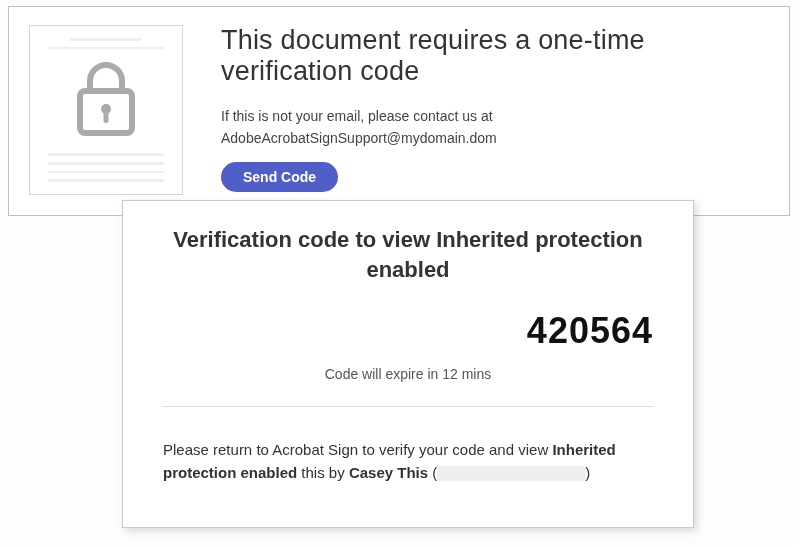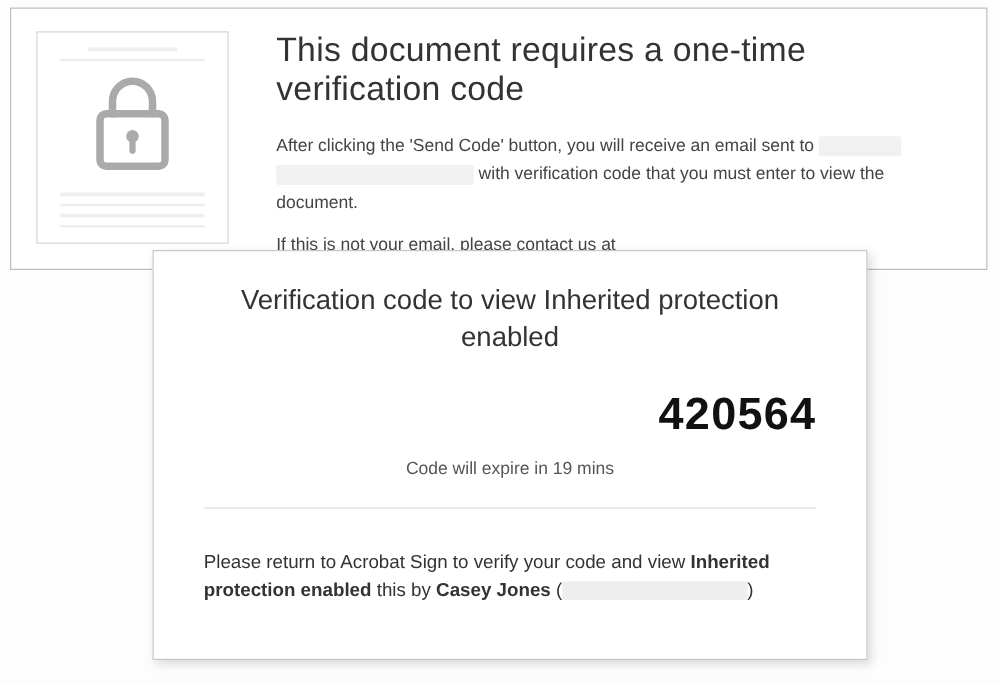--- a/index.html
+++ b/index.html
@@ -84,21 +84,21 @@
       width: 572px;
       height: 328px;
       background: #fff;
       border: 1px solid #c9c9c9;
       box-shadow: 3px 3px 8px rgba(0,0,0,0.15);
       padding: 24px 40px 26px 40px;
       text-align: center;
     }
     .email-title {
       font-size: 22px;
-      font-weight: 400;
+      font-weight: 700;
       color: #333;
       line-height: 1.35;
       margin-bottom: 26px;
     }
     .code {
       font-size: 36px;
       font-weight: 700;
       color: #111;
       letter-spacing: 1px;
       margin-bottom: 14px;
@@ -145,32 +145,28 @@
     </div>
     <div class="line"></div>
     <div class="line"></div>
     <div class="line"></div>
     <div class="line"></div>
   </div>
 
   <div class="top-content">
     <h1 class="top-title">This document requires a one-time verification code</h1>
 
-    <p class="top-para">
-      <span>After clicking the 'Send Code' button, you will receive an email sent to </span><span class="redact r1"></span><br>
-      <span class="redact r2"></span><span> with verification code that you must enter to view the document.</span>
-    </p>
 
     <p class="top-para">If this is not your email, please contact us at AdobeAcrobatSignSupport@mydomain.dom</p>
 
     <button class="send-btn">Send Code</button>
   </div>
 </div>
 
 <div class="email-card">
   <div class="email-title">Verification code to view Inherited protection enabled</div>
   <div class="code">420564</div>
-  <div class="expire">Code will expire in 19 mins</div>
+  <div class="expire">Code will expire in 12 mins</div>
   <hr class="divider">
   <p class="return-text">
-    <span>Please return to Acrobat Sign to verify your code and view </span><b>Inherited protection enabled</b><span> this by </span><b>Casey Jones</b><span> (</span><span class="redact r3"></span><span>)</span>
+    <span>Please return to Acrobat Sign to verify your code and view </span><b>Inherited protection enabled</b><span> this by </span><b>Casey This</b><span> (</span><span class="redact r3"></span><span>)</span>
   </p>
 </div>
 
 </body></html>

